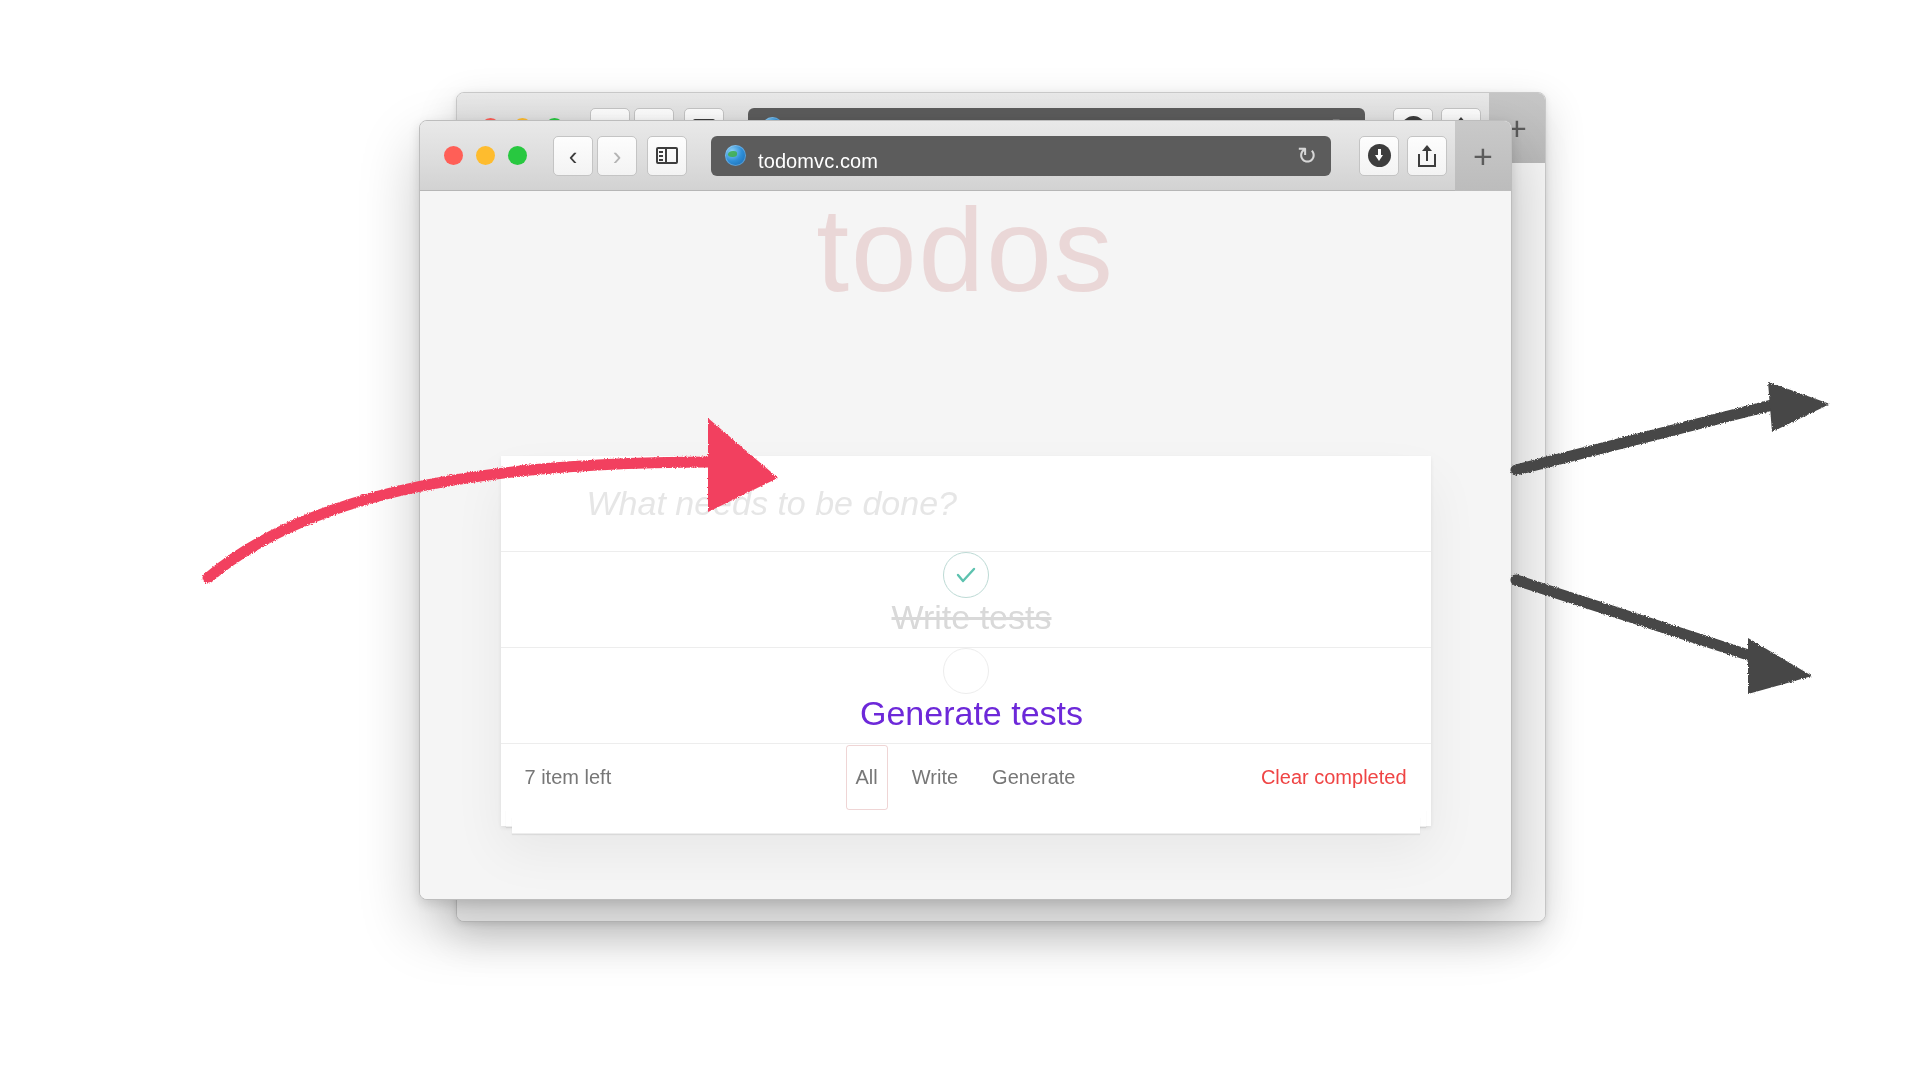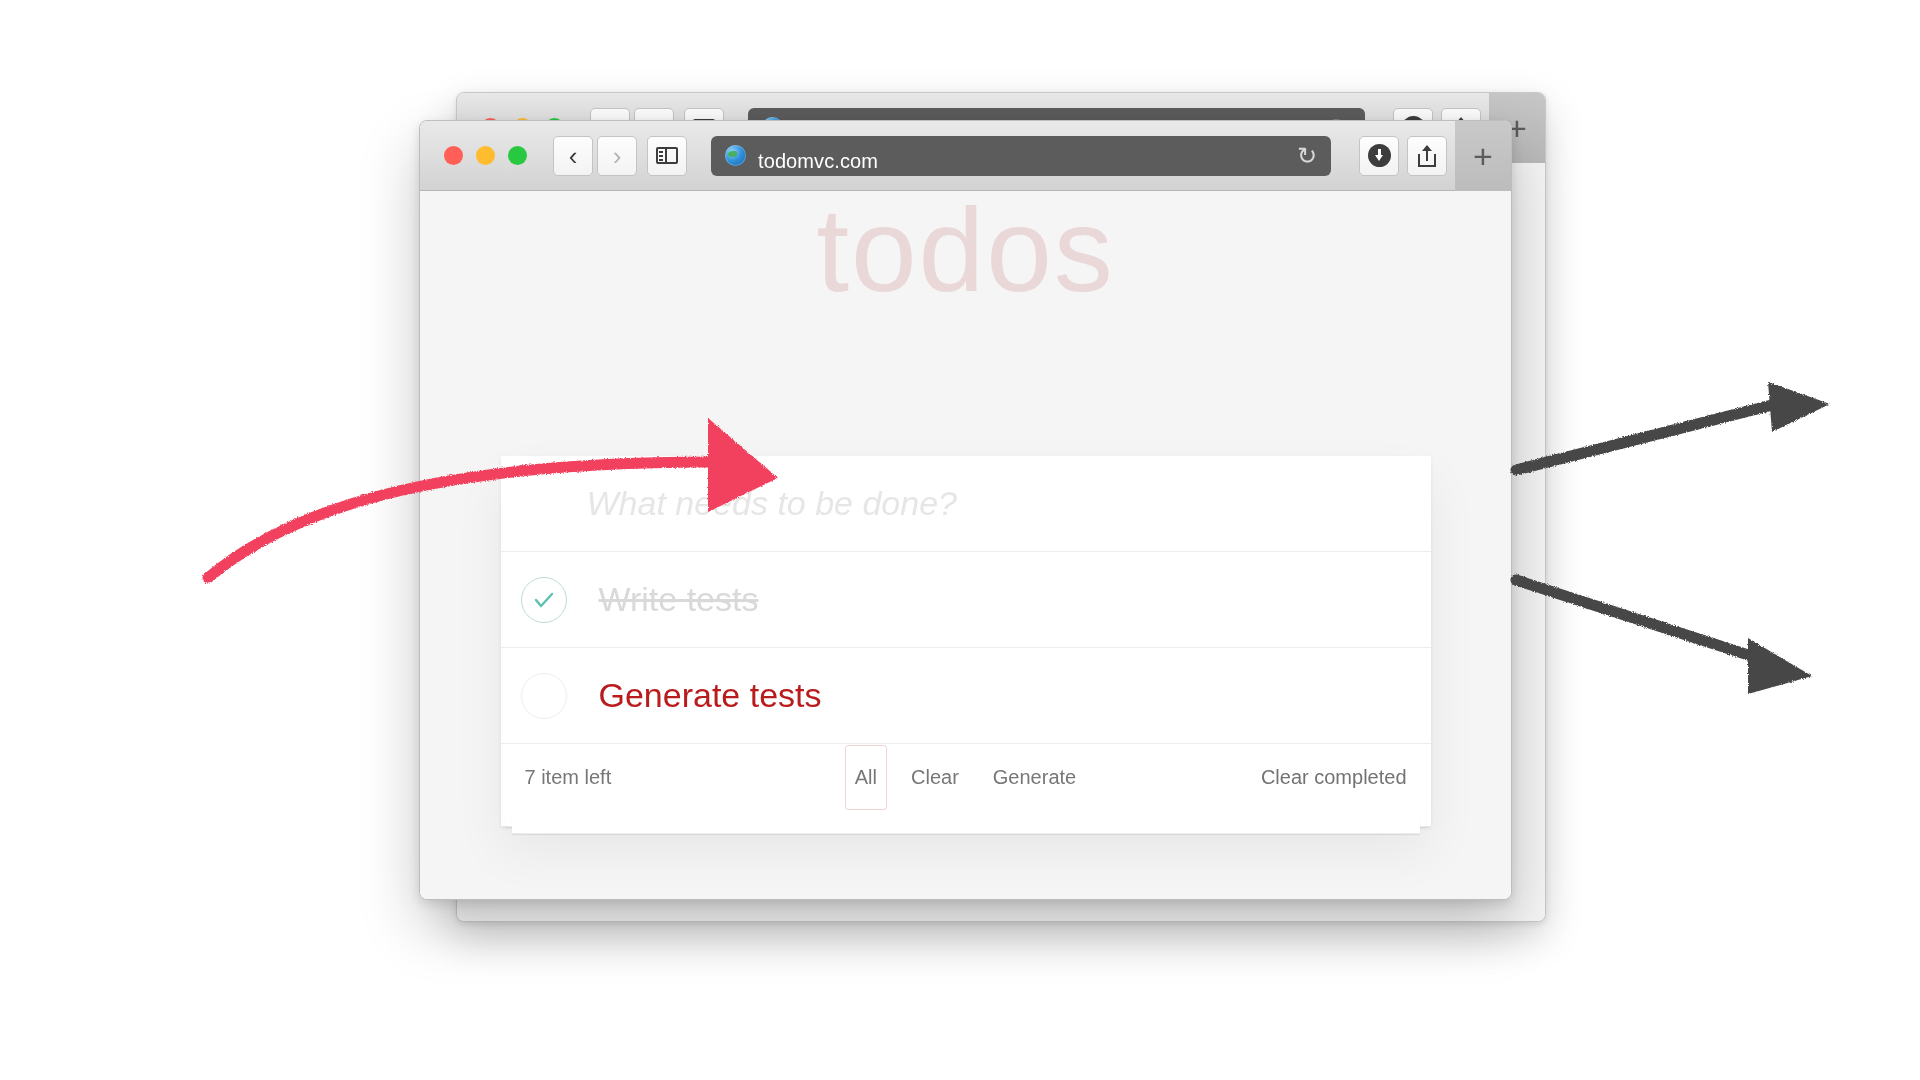--- a/index.html
+++ b/index.html
@@ -142,33 +142,34 @@
     color: #e6e6e6;
     font-weight: 300;
     border-bottom: 1px solid #ededed;
     font-family: "Liberation Sans", sans-serif;
   }
   .todo-row {
     height: 96px;
     display:flex; align-items:center;
     border-bottom: 1px solid #ededed;
     position: relative;
+    flex-direction: column;
   }
   .chk {
     width: 46px; height: 46px; border-radius: 50%;
     margin-left: 20px; margin-right: 20px;
     flex: none;
     display:flex;align-items:center;justify-content:center;
     position: relative;
   }
   .chk.off { border: 1px solid #ededed; }
   .chk.on  { border: 1px solid #bddad5; }
   .chk.on svg { display:block; }
   .todo-label {
-    font-size: 34px; font-weight: 300; color: #b91c1c;
+    font-size: 34px; font-weight: 300; color: #6d28d9;
     font-family: "Liberation Sans", sans-serif;
     padding-left: 12px;
   }
   .todo-label.done { color: #d9d9d9; text-decoration: line-through; }
 
   .todo-footer {
     height: 66px;
     display:flex; align-items:center;
     padding: 0 24px;
     font-size: 20px; color: #777;
@@ -177,21 +178,21 @@
     position: relative;
   }
   .count { flex: none; }
   .filters { position:absolute; left:0; right:0; display:flex; justify-content:center; gap: 14px; pointer-events:none; }
   .filters a {
     pointer-events:auto;
     padding: 20px 9px; border: 1px solid transparent; border-radius: 3px;
     color:#777; text-decoration:none; font-size: 20px; font-weight: 300;
   }
   .filters a.sel { border-color: rgba(175,47,47,0.2); }
-  .clear { margin-left:auto; color:#737373; font-size:20px; font-weight:300; cursor:pointer; }
+  .clear { margin-left:auto; color:#ef4444; font-size:20px; font-weight:300; cursor:pointer; }
 
   .stack { position: relative; height: 16px; }
   .stack:before, .stack:after {
     content:""; position:absolute; left:0; right:0; height: 100%;
     background:#fff; border-bottom:1px solid #ededed;
     box-shadow: 0 1px 1px rgba(0,0,0,0.07);
   }
   .stack:before { top:0; left:5px; right:5px; }
   .stack:after  { top:7px; left:11px; right:11px; }
 
@@ -310,21 +311,21 @@
 
         <div class="todo-row">
           <div class="chk off"></div>
           <div class="todo-label">Generate tests</div>
         </div>
 
         <div class="todo-footer">
           <span class="count">7 item left</span>
           <span class="filters">
             <a href="#" class="sel">All</a>
-            <a href="#">Clear</a>
+            <a href="#">Write</a>
             <a href="#">Generate</a>
           </span>
           <span class="clear">Clear completed</span>
         </div>
 
         <div class="stack"></div>
       </div>
     </div>
   </div>
 

